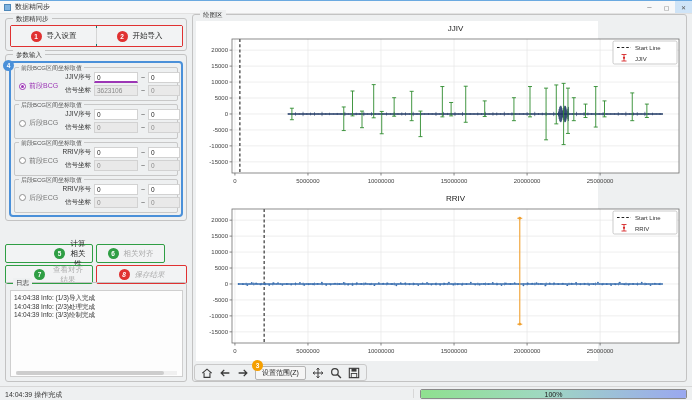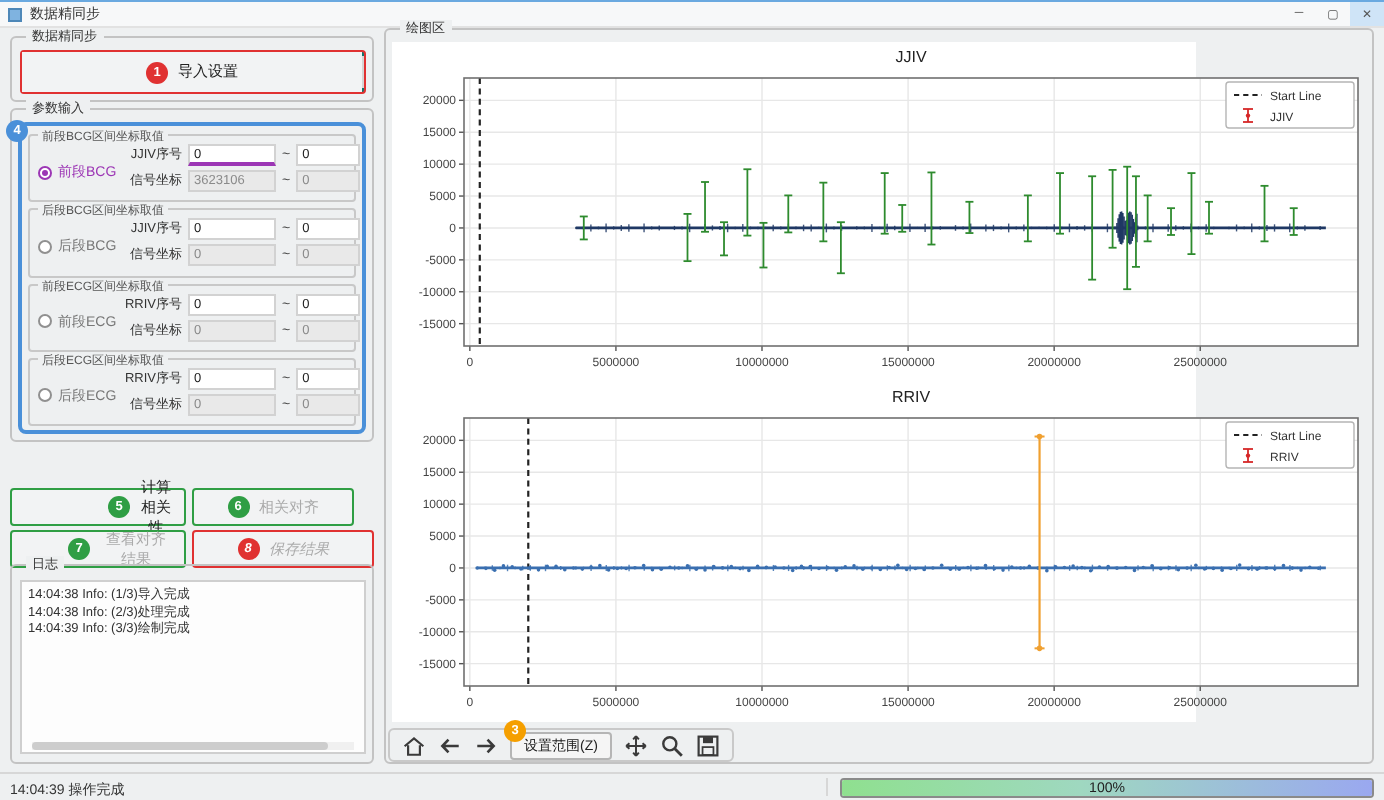--- a/index.html
+++ b/index.html
@@ -116,20 +116,24 @@
   <div class="panel-left">
 
     <div class="gbox" id="g-sync">
       <span class="glabel">数据精同步</span>
       <div class="frame" id="import-frame">
         <button class="topbtn">
           <span class="badge b-red">1</span>
           <span>导入设置</span>
         </button>
         <div class="vsep"></div>
+        <button class="topbtn">
+          <span class="badge b-red">2</span>
+          <span>开始导入</span>
+        </button>
       </div>
     </div>
 
     <div class="gbox" id="g-param">
       <span class="glabel">参数输入</span>
       <div id="param-box">
         <span class="badge b-blue" id="param-badge">4</span>
 
       <div class="psec">
             <span class="ptitle">前段BCG区间坐标取值</span>
@@ -216,21 +220,21 @@
             </div>
           </div>
         </div>
     </div>
 
     <div id="action-buttons">
         <button class="cmdbtn fr-green" style="left: 5px; top: 230px; width: 88px; padding-left: 48px;">
           <span class="badge b-green">5</span>
           <span class="lbl-on">计算相关性</span>
         </button>
-        <button class="cmdbtn fr-green" style="left: 96px; top: 230px; width: 81px;">
+        <button class="cmdbtn fr-green" style="left: 96px; top: 230px; width: 69px;">
           <span class="badge b-green">6</span>
           <span class="lbl-off">相关对齐</span>
         </button>
         <button class="cmdbtn fr-green" style="left: 5px; top: 251px; width: 88px; padding-left: 28px;">
           <span class="badge b-green">7</span>
           <span class="lbl-off">查看对齐结果</span>
         </button>
         <button class="cmdbtn fr-red" style="left: 96px; top: 251px; width: 91px; font-style: italic;">
           <span class="badge b-red">8</span>
           <span class="lbl-off">保存结果</span>

